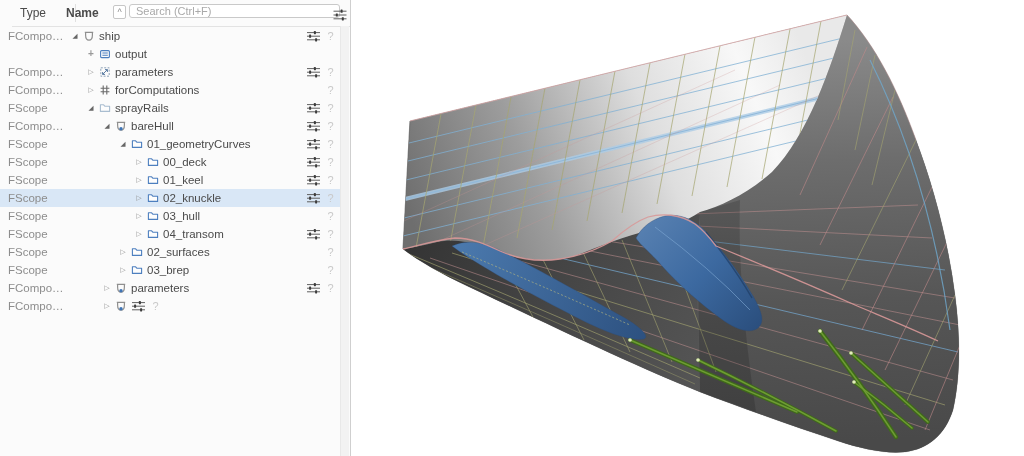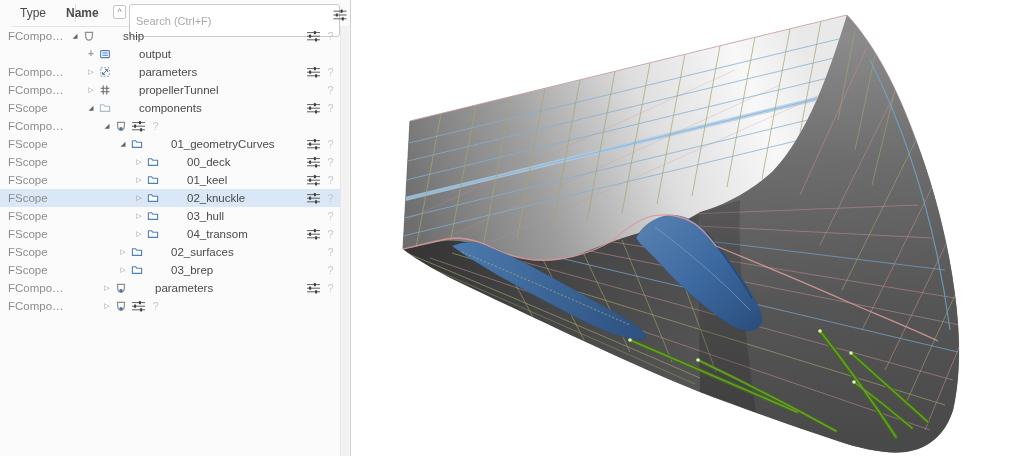--- a/index.html
+++ b/index.html
@@ -12,36 +12,36 @@
   .panel{position:absolute;left:0;top:0;width:351px;height:456px;background:#fbfbfb;
          border-right:1px solid #cfcfcf;box-sizing:border-box;padding-left:12px;}
   .panel-header{position:relative;height:26px;border-bottom:1px solid #e3e3e3;}
   .hdr-label{position:absolute;top:6px;font-size:12px;color:#4a4a4a;}
   .hdr-type{left:8px;}
   .hdr-name{left:54px;font-weight:bold;}
   .hdr-div{position:absolute;left:63px;top:4px;bottom:4px;width:1px;background:#e0e0e0;}
   .sort-btn{position:absolute;left:101px;top:5px;width:13px;height:14px;border:1px solid #c6c6c6;
             border-radius:2px;background:#fff;font-size:9px;color:#888;text-align:center;
             line-height:13px;cursor:default;box-sizing:border-box;}
-  .search{position:absolute;left:117px;top:4px;width:211px;height:33px;border:1px solid #c9c9c9;
+  .search{position:absolute;left:117px;top:4px;width:211px;height:14px;border:1px solid #c9c9c9;
           border-radius:3px;font-family:"Liberation Sans",sans-serif;font-size:11px;color:#444;
           padding:0 6px;box-sizing:border-box;outline:none;}
   .search::placeholder{color:#a9a9a9;}
   .hdr-filter{position:absolute;right:3px;top:7px;width:14px;height:12px;}
   
   .rows{position:absolute;top:27px;left:0;right:10px;}
   .row{height:18px;display:flex;align-items:center;font-size:11.5px;white-space:nowrap;}
   .row.selected{background:#d9e7f6;}
   .cell-type{width:60px;padding-left:8px;color:#8d8d8d;overflow:hidden;text-overflow:ellipsis;flex:none;}
   .indent{flex:none;height:1px;}
   .expander{width:14px;flex:none;text-align:center;color:#666;font-size:6.5px;line-height:18px;cursor:default;}
   .expander.collapsed{color:#909090;font-size:7px;}
   .expander.plus{color:#999;font-size:10px;font-weight:bold;}
   .row-icon{width:13px;height:12px;flex:none;margin-right:4px;display:flex;align-items:center;justify-content:center;}
-  .row-name{color:#4a4a4a;flex:1;overflow:hidden;text-overflow:ellipsis;margin-left:24px;}
+  .row-name{color:#4a4a4a;flex:1;overflow:hidden;text-overflow:ellipsis;}
   .settings{width:15px;height:11px;flex:none;margin-right:5px;}
   .help{width:9px;flex:none;color:#c9c9c9;font-size:11px;text-align:center;margin-right:5px;}
   .scrollbar{position:absolute;right:1px;top:26px;bottom:0;width:8px;background:#f2f2f2;
              border-left:1px solid #e8e8e8;}
 </style>
 </head>
 <body>
 
 <div class="app">
 
@@ -283,21 +283,21 @@
   </div>
         <div class="row">
     <span class="cell-type">FCompone...</span>
     <span class="indent" style="width: 16px;"></span>
     <span class="expander collapsed">▷</span>
     <span class="row-icon">
             <svg width="12" height="12" viewBox="0 0 12 12">
               <path d="M4.2,1.6 V10.4 M7.8,1.6 V10.4 M1.6,4.2 H10.4 M1.6,7.8 H10.4" stroke="#6a6a6a" stroke-width="1.1"></path>
             </svg>
           </span>
-    <span class="row-name">propellerTunnel</span>
+    <span class="row-name">forComputations</span>
     <span class="settings" style="visibility: hidden;">
       <svg width="15" height="11" viewBox="0 0 14 11">
               <path d="M0.5,1.6 H13.5 M0.5,5.2 H13.5 M0.5,8.8 H13.5" stroke="#5f5f5f" stroke-width="1"></path>
               <g fill="#3c3c3c">
                 <rect x="7.4" y="0" width="2" height="3.2" rx="0.4"></rect>
                 <rect x="2.6" y="3.6" width="2" height="3.2" rx="0.4"></rect>
                 <rect x="8.6" y="7.2" width="2" height="3.2" rx="0.4"></rect>
               </g>
             </svg>
     </span>
@@ -305,21 +305,21 @@
   </div>
         <div class="row">
     <span class="cell-type">FScope</span>
     <span class="indent" style="width: 16px;"></span>
     <span class="expander expanded">◢</span>
     <span class="row-icon">
             <svg width="12" height="12" viewBox="0 0 12 12">
               <path d="M1.4,2.8 H4.6 L5.8,4.2 H10.6 V9.4 H1.4 Z" fill="#fdfdfd" stroke="#a9bdd0" stroke-width="1.1" stroke-linejoin="round"></path>
             </svg>
           </span>
-    <span class="row-name">components</span>
+    <span class="row-name">sprayRails</span>
     <span class="settings">
       <svg width="15" height="11" viewBox="0 0 14 11">
               <path d="M0.5,1.6 H13.5 M0.5,5.2 H13.5 M0.5,8.8 H13.5" stroke="#5f5f5f" stroke-width="1"></path>
               <g fill="#3c3c3c">
                 <rect x="7.4" y="0" width="2" height="3.2" rx="0.4"></rect>
                 <rect x="2.6" y="3.6" width="2" height="3.2" rx="0.4"></rect>
                 <rect x="8.6" y="7.2" width="2" height="3.2" rx="0.4"></rect>
               </g>
             </svg>
     </span>
@@ -328,20 +328,21 @@
         <div class="row">
     <span class="cell-type">FCompone...</span>
     <span class="indent" style="width: 32px;"></span>
     <span class="expander expanded">◢</span>
     <span class="row-icon">
             <svg width="12" height="12" viewBox="0 0 12 12">
               <path d="M1.8,2.4 H10.2 M2.6,2.4 V5 Q2.6,10.2 6,10.2 Q9.4,10.2 9.4,5 V2.4" fill="none" stroke="#8f8f8f" stroke-width="1.2"></path>
               <circle cx="6" cy="8.7" r="1.7" fill="#3f74b5"></circle>
             </svg>
           </span>
+    <span class="row-name">bareHull</span>
     <span class="settings">
       <svg width="15" height="11" viewBox="0 0 14 11">
               <path d="M0.5,1.6 H13.5 M0.5,5.2 H13.5 M0.5,8.8 H13.5" stroke="#5f5f5f" stroke-width="1"></path>
               <g fill="#3c3c3c">
                 <rect x="7.4" y="0" width="2" height="3.2" rx="0.4"></rect>
                 <rect x="2.6" y="3.6" width="2" height="3.2" rx="0.4"></rect>
                 <rect x="8.6" y="7.2" width="2" height="3.2" rx="0.4"></rect>
               </g>
             </svg>
     </span>

